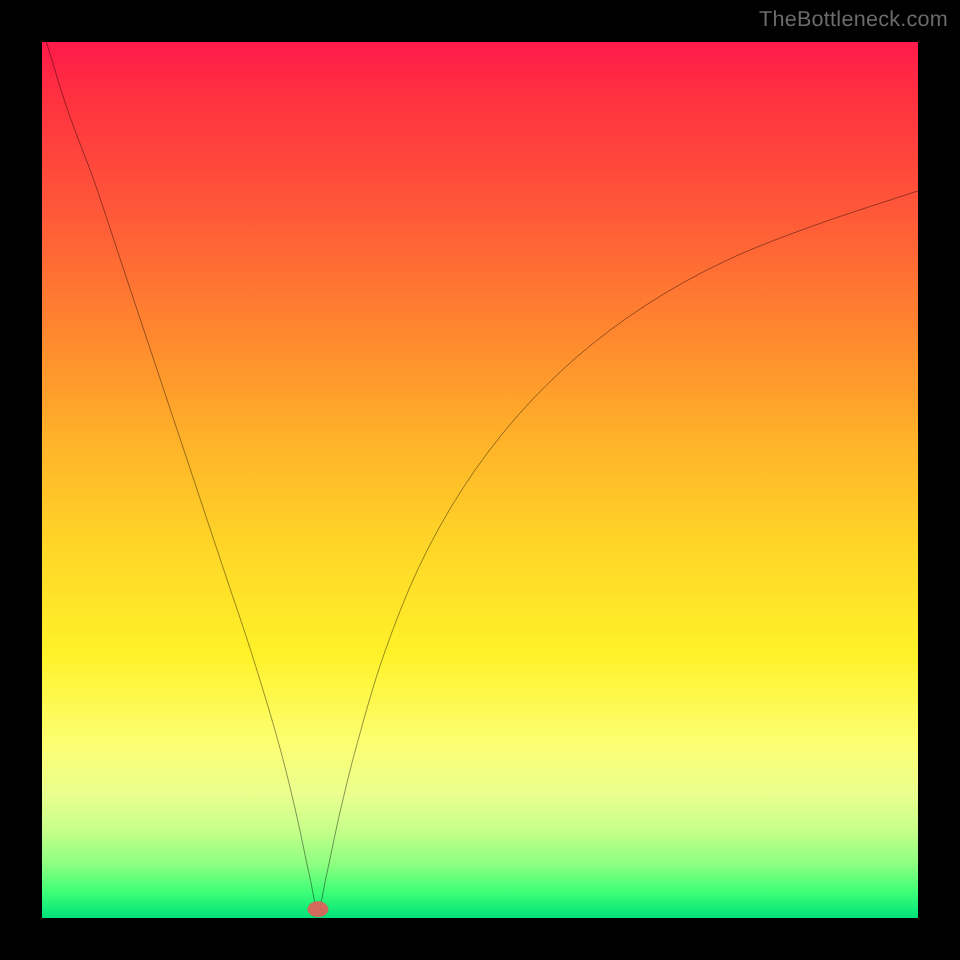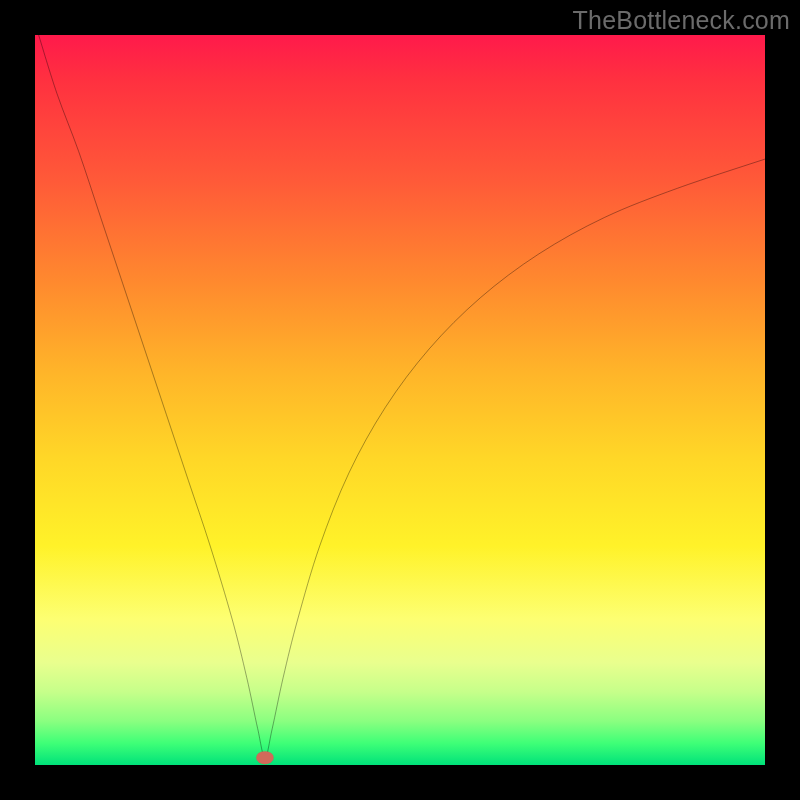--- a/index.html
+++ b/index.html
@@ -46,21 +46,21 @@
     left: 0;
     top: 0;
     width: 730px;
     height: 730px;
   }
   .watermark {
     position: absolute;
     top: 6px;
     right: 10px;
     color: #6b6b6b;
-    font-size: 25px;
+    font-size: 18px;
     font-weight: 400;
     letter-spacing: 0.2px;
     user-select: none;
   }
 </style>
 </head>
 <body>
 
 <div class="frame">
   <div class="watermark">TheBottleneck.com</div>

